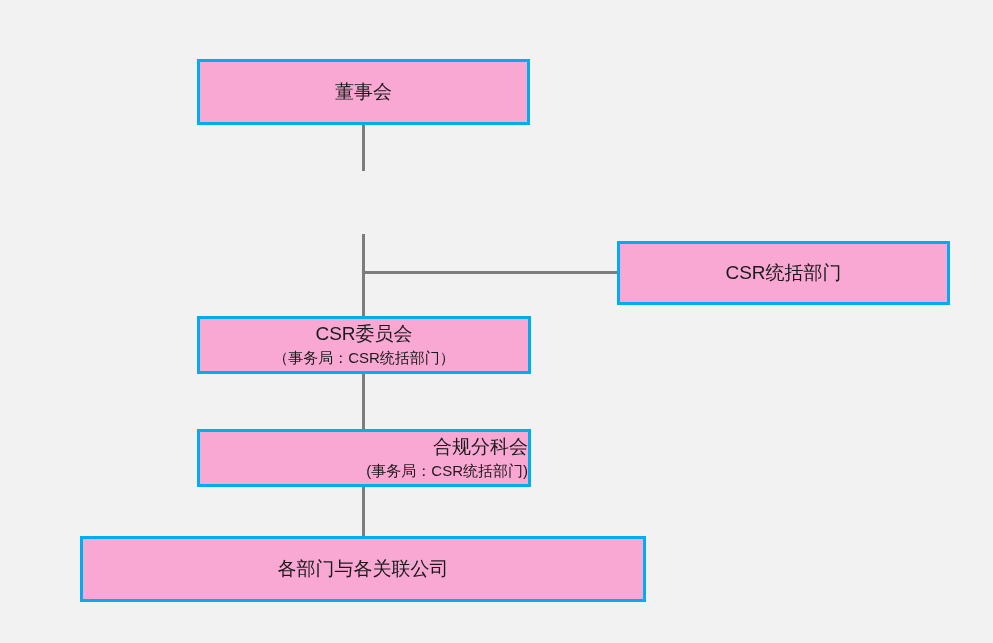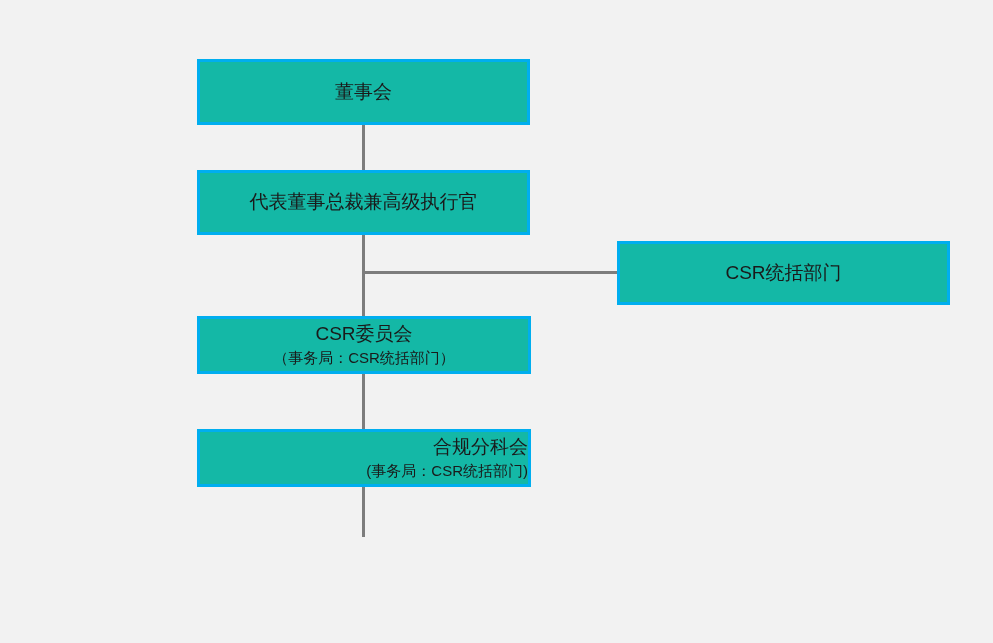--- a/index.html
+++ b/index.html
@@ -18,21 +18,21 @@
     position: absolute;
     left: 0;
     top: 0;
     width: 993px;
     height: 643px;
     background: #f2f2f2;
   }
   .node {
     position: absolute;
     box-sizing: border-box;
-    background: #14b8a6;
+    background: #f9a8d4;
     border: 3px solid #00aeef;
     display: flex;
     flex-direction: column;
     align-items: center;
     justify-content: center;
     color: #1a1a1a;
     text-align: center;
   }
   .node-label {
     font-size: 19px;
@@ -73,32 +73,32 @@
   <div class="line" id="line-board-ceo"></div>
   <div class="line" id="line-ceo-committee"></div>
   <div class="line" id="line-branch-csr-dept"></div>
   <div class="line" id="line-committee-compliance"></div>
   <div class="line" id="line-compliance-departments"></div>
 
   <div class="node" id="node-board">
     <span class="node-label">董事会</span>
   </div>
 
-  <div class="node" id="node-ceo">
-    <span class="node-label">代表董事总裁兼高级执行官</span>
-  </div>
 
   <div class="node" id="node-csr-committee">
     <span class="node-label">CSR委员会</span>
     <span class="node-sub">（事务局：CSR统括部门）</span>
   </div>
 
   <div class="node" id="node-csr-dept">
     <span class="node-label">CSR统括部门</span>
   </div>
 
   <div class="node" id="node-compliance">
     <span class="node-label">合规分科会</span>
     <span class="node-sub">(事务局：CSR统括部门)</span>
   </div>
 
+  <div class="node" id="node-departments">
+    <span class="node-label">各部门与各关联公司</span>
+  </div>
 
 </div>
 
 </body></html>

